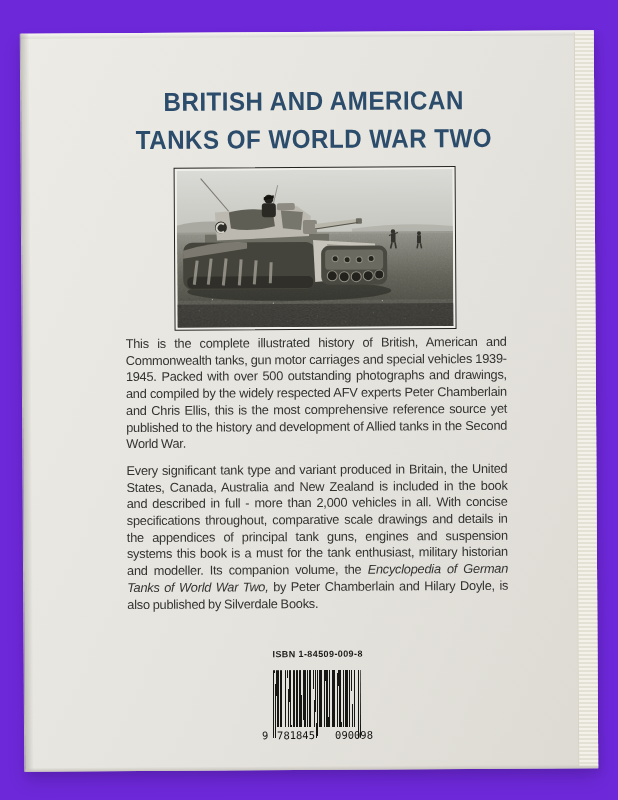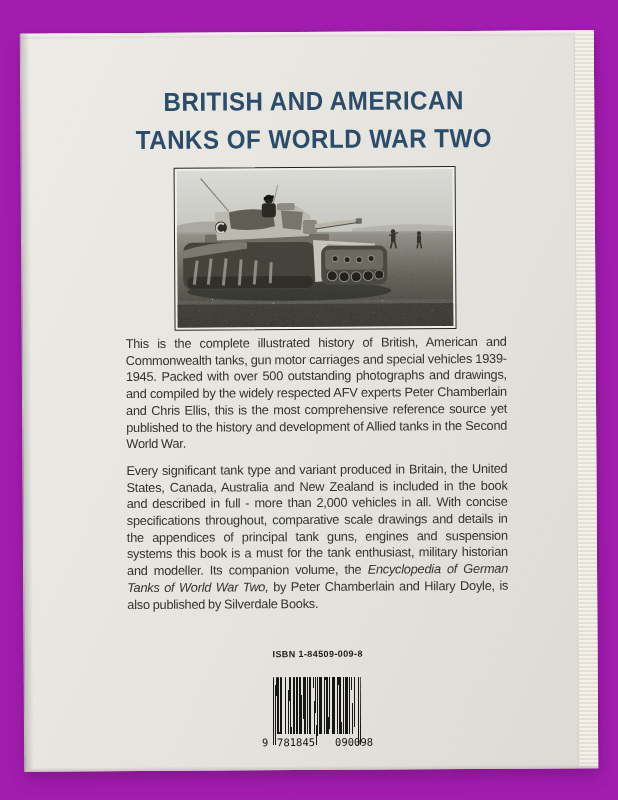--- a/index.html
+++ b/index.html
@@ -1,18 +1,18 @@
 <!DOCTYPE html>
 <html><head>
 <meta charset="utf-8">
 <style>
   html,body{margin:0;padding:0;background:#ffffff;}
   .scene{
     position:relative;width:618px;height:800px;overflow:hidden;
-    background:#a21caf;font-family:"Liberation Sans",sans-serif;
+    background:#6d28d9;font-family:"Liberation Sans",sans-serif;
   }
   
   .book{
     position:absolute;left:22px;top:32px;width:573px;height:738px;
     background:linear-gradient(115deg,#edebe6 0%,#e5e3dd 55%,#dcdad3 100%);
     transform:rotate(-0.35deg);transform-origin:50% 50%;
     box-shadow:0 10px 18px rgba(0,0,0,0.12), 3px 4px 8px rgba(0,0,0,0.08);
     border-left:1px solid #bdbbb3;
   }
   .edge-left{position:absolute;left:0;top:0;bottom:0;width:10px;
@@ -43,21 +43,21 @@
     text-align:justify;letter-spacing:-0.25px;word-spacing:-0.4px;
   }
   .body-paragraph{margin:0;}
   .body-paragraph + .body-paragraph{margin-top:10px;}
   .body-paragraph .italic{font-style:italic;}
   
   .barcode-block{position:absolute;left:248px;top:617px;width:88px;}
   .isbn-label{
     text-align:center;white-space:nowrap;color:#1c1c1a;
     font-size:9px;font-weight:bold;letter-spacing:0.4px;line-height:11px;
-    margin-bottom:17px;
+    margin-bottom:10px;
   }
   .barcode-bars{display:block;width:88px;height:68px;}
   .barcode-digits{
     position:relative;height:14px;margin-top:-9px;
     font-family:"DejaVu Sans Mono",monospace;font-size:10.5px;color:#141412;
   }
   .barcode-digits .lead{position:absolute;left:-11px;top:0;}
   .barcode-digits .grp1{position:absolute;left:4px;width:37px;top:0;text-align:right;background:transparent;}
   .barcode-digits .grp2{position:absolute;left:46px;width:37px;top:0;text-align:center;padding-left:16px;}
 </style>

